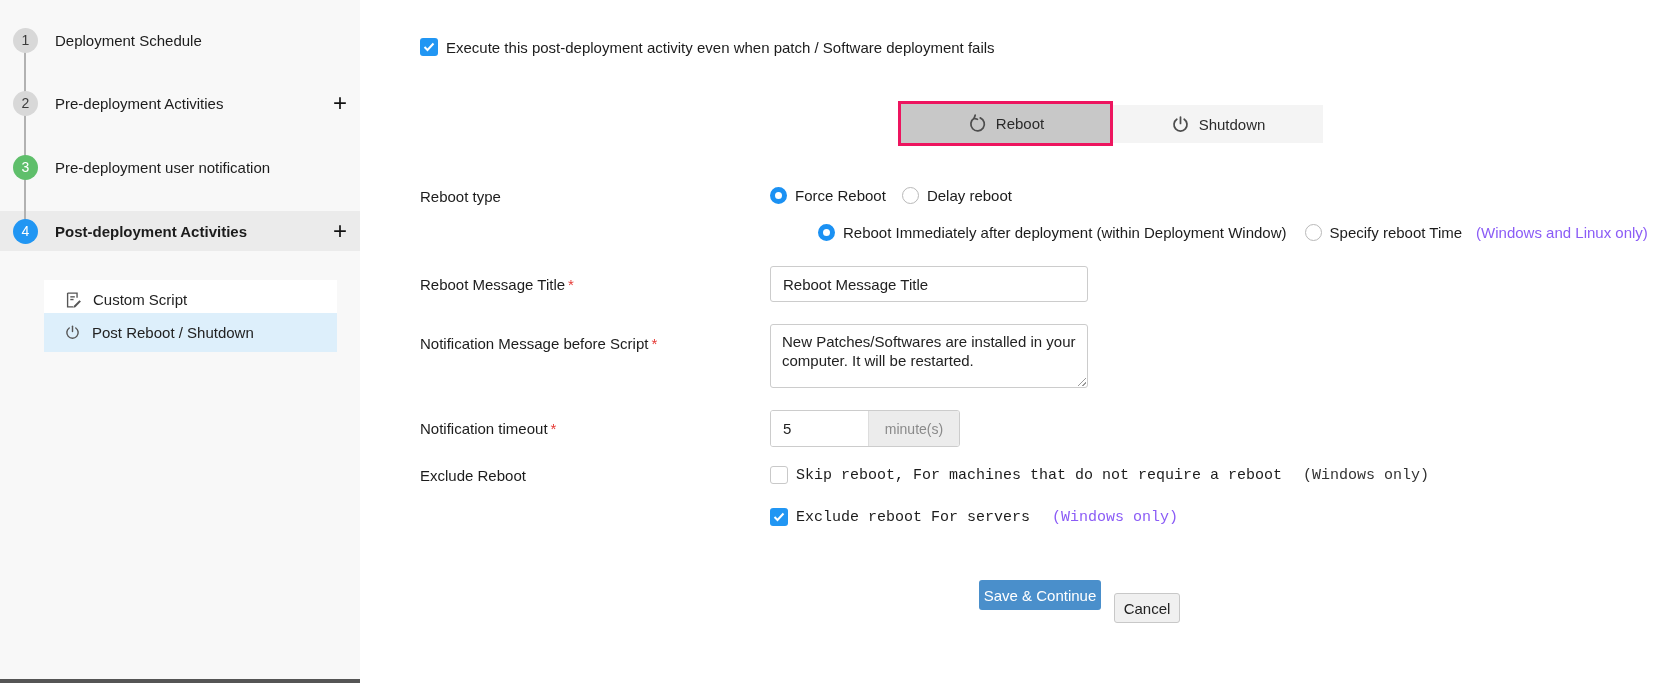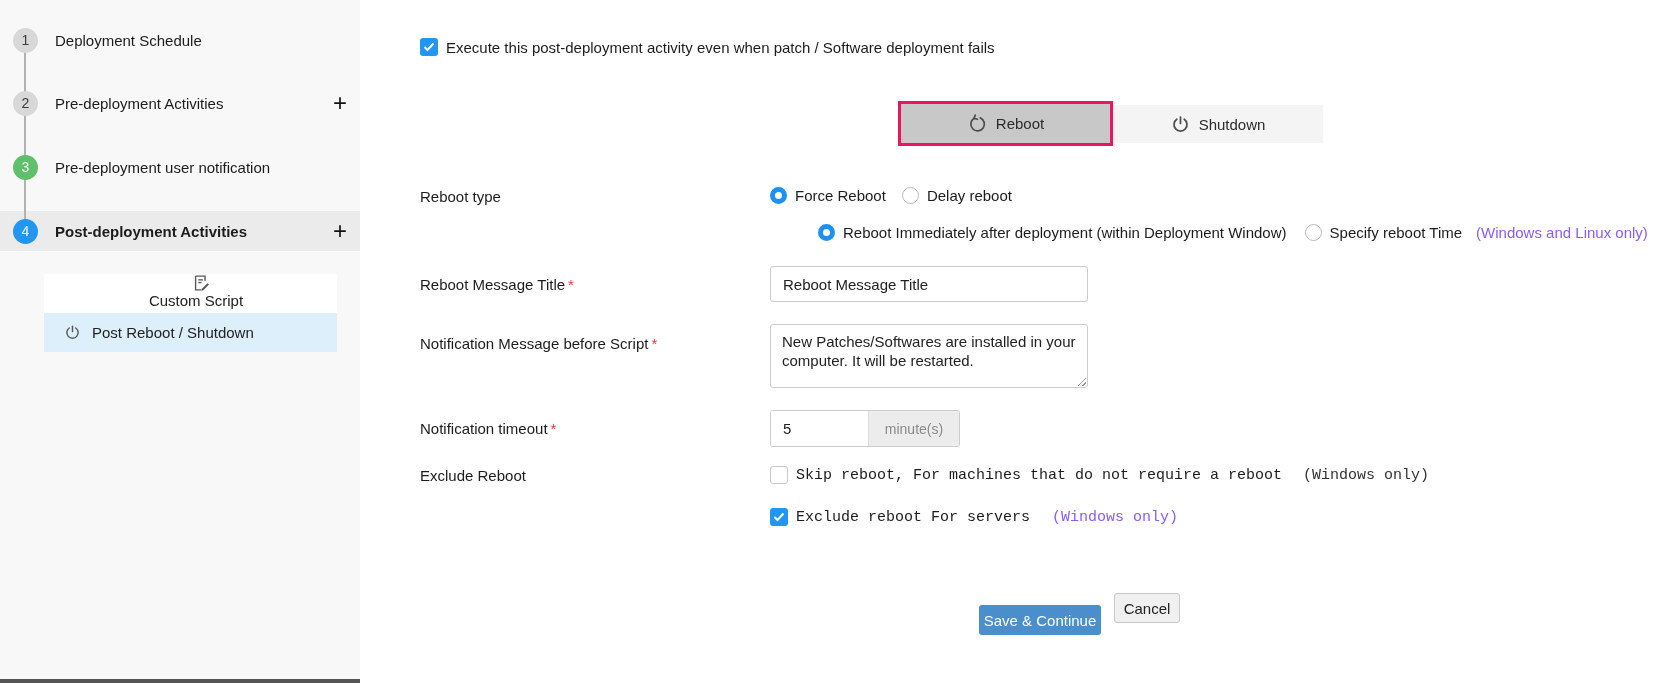--- a/index.html
+++ b/index.html
@@ -20,21 +20,21 @@
                  font-size:14px; position:relative; z-index:2; flex:0 0 auto; }
   .c-gray  { background:#d8d8d8; color:#3c3c3c; }
   .c-green { background:#5fbf6b; color:#fff; }
   .c-blue  { background:#2196f3; color:#fff; }
   .step-label { margin-left:17px; font-size:15px; }
   .step-4 .step-label { font-weight:bold; }
   .add-btn { position:absolute; right:13px; top:50%; transform:translateY(-50%);
              font-size:24px; font-weight:400; color:#111; line-height:1; cursor:pointer; }
 
   .sub-item { left:44px; width:293px; height:39px; display:flex; align-items:center; cursor:pointer; }
-  .sub-1 { top:274px; background:#fff;flex-direction:column; }
+  .sub-1 { top:280px; background:#fff; }
   .sub-2 { top:313px; background:#ddeffb; }
   .sub-icon { margin-left:20px; display:flex; align-items:center; }
   .sub-label { margin-left:11px; font-size:15px; color:#222; }
 
   .bottom-strip { left:0; top:679px; width:360px; height:4px; background:#555; }
 
   
   .cb { width:18px; height:18px; border-radius:3px; display:flex; align-items:center;
         justify-content:center; flex:0 0 auto; cursor:pointer; }
   .cb-on  { background:#2196f3; }
@@ -74,21 +74,21 @@
   .timeout-input { width:97px; border:none; font-size:15px; padding:0 12px; outline:none;
                    font-family:"Liberation Sans", sans-serif; color:#222; }
   .timeout-unit { flex:1; background:#ececec; border-left:1px solid #ddd; color:#8a8a8a;
                   display:flex; align-items:center; justify-content:center; font-size:14px; }
 
   .check-row { display:flex; align-items:center;font-family:Liberation Mono, monospace; }
   .note-dark { color:#333; }
 
   .btn { display:flex; align-items:center; justify-content:center; font-size:15px;
          border-radius:3px; cursor:pointer; }
-  .btn-save { left:979px; top:605px; width:122px; height:30px; background:#4a8fcb; color:#fff; }
+  .btn-save { left:979px; top:580px; width:122px; height:30px; background:#4a8fcb; color:#fff; }
   .btn-cancel { left:1114px; top:593px; width:66px; height:30px; background:#f0f0f0;
                 border:1px solid #c8c8c8; color:#222; }
 </style>
 </head>
 <body>
 
 <div class="abs sidebar">
 
   <div class="abs connector"></div>
 

